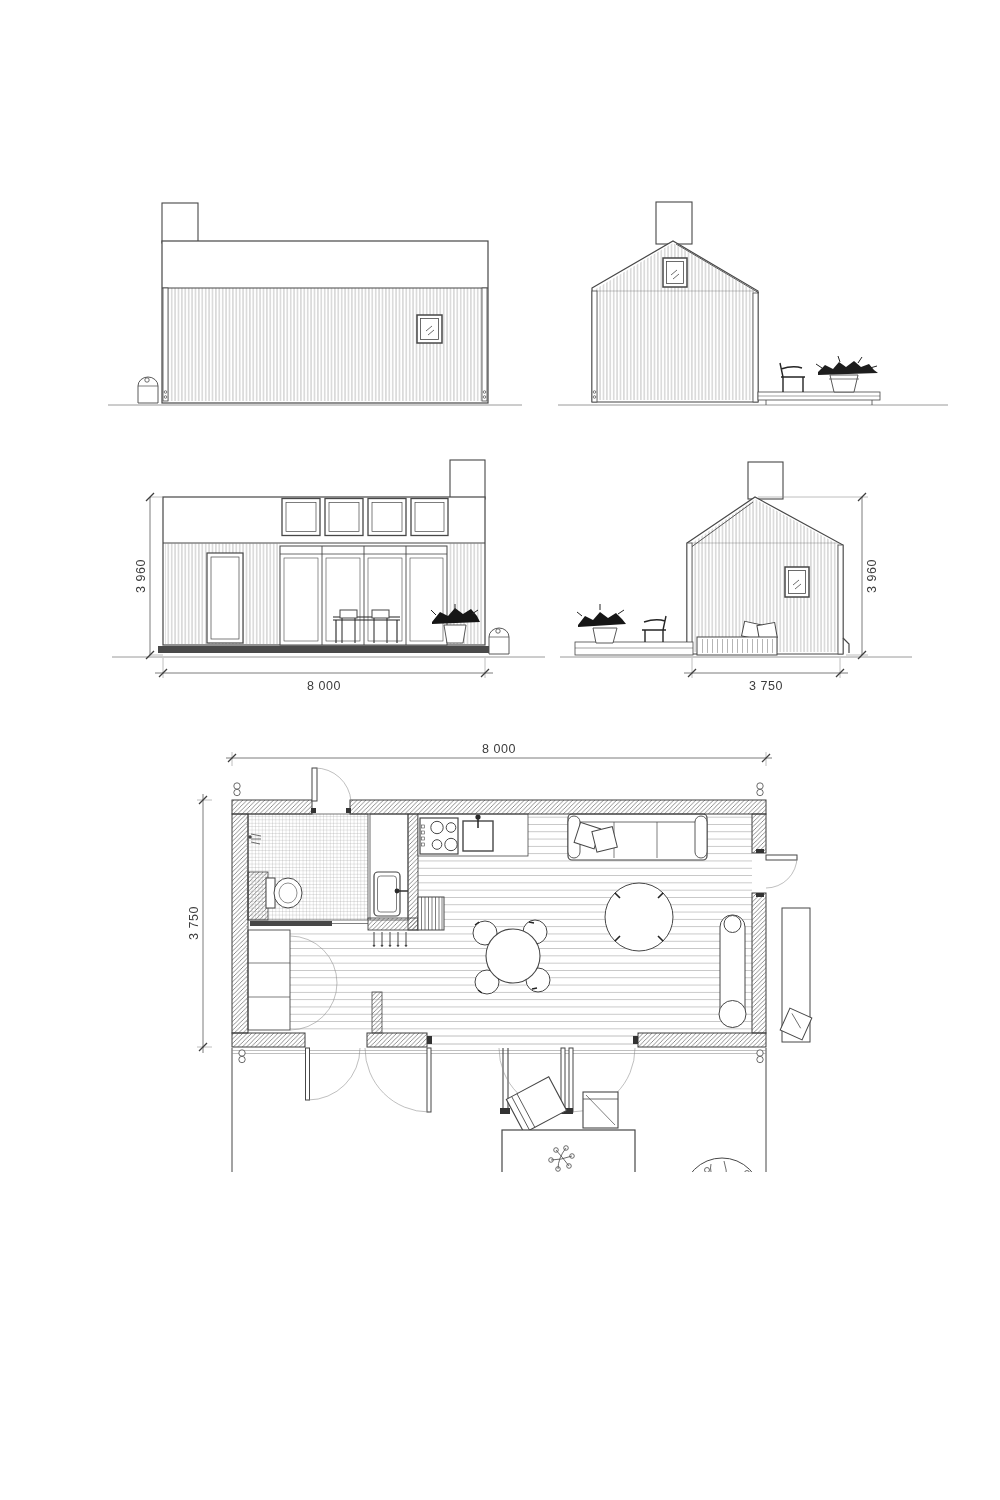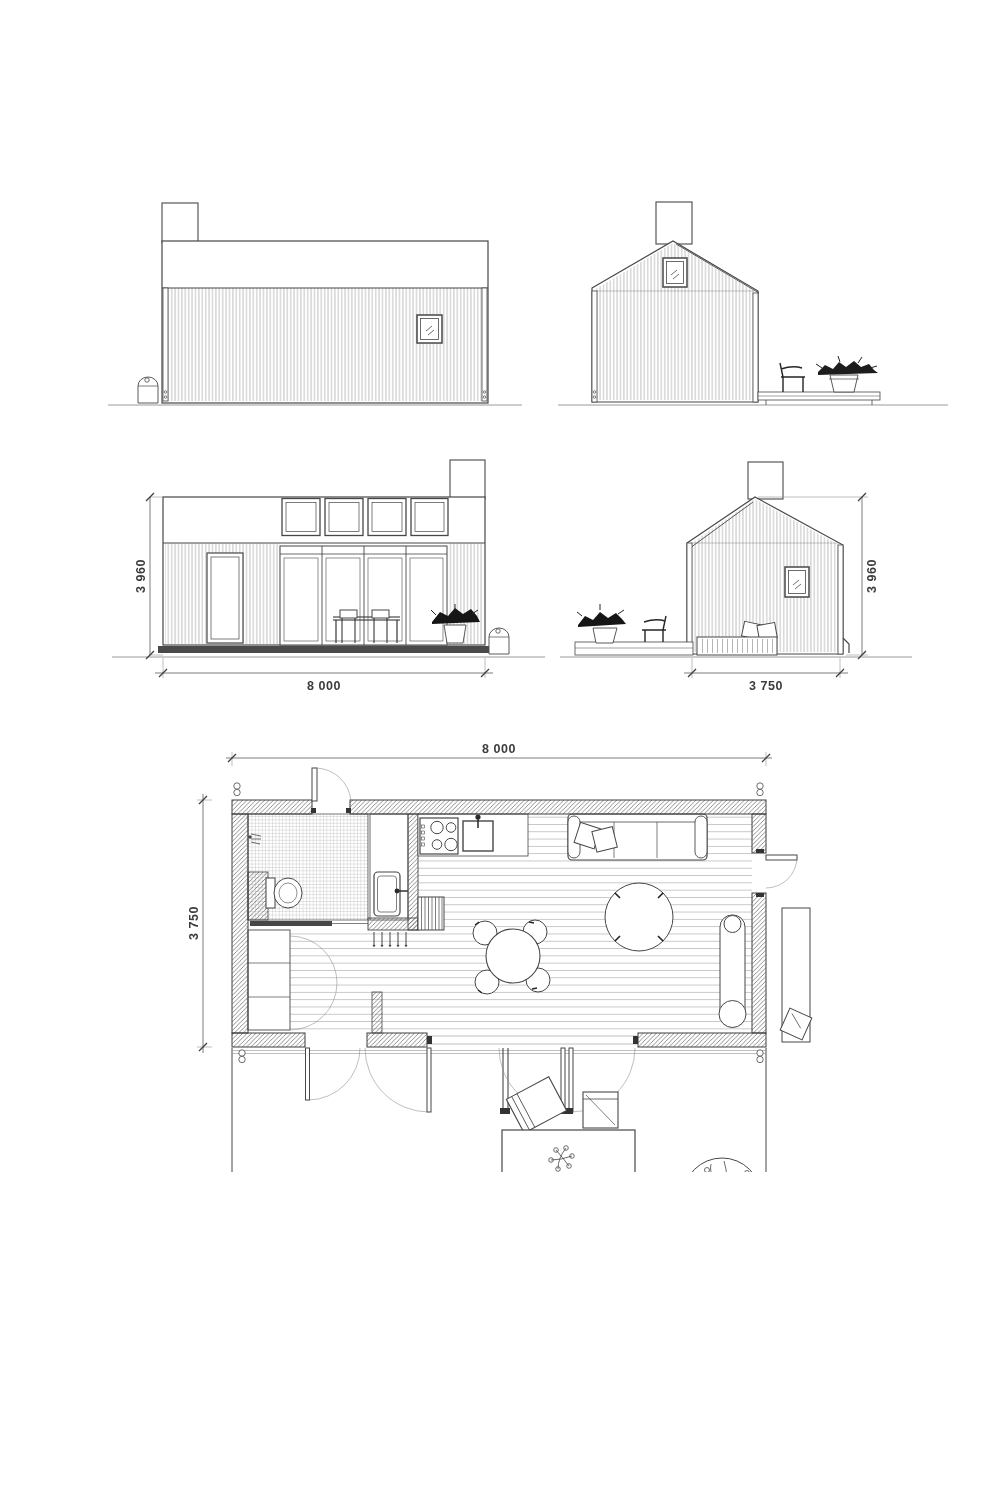--- a/index.html
+++ b/index.html
@@ -1,17 +1,17 @@
 <!DOCTYPE html>
 <html><head>
 <meta charset="utf-8">
 <style>
   html,body{margin:0;padding:0;background:#ffffff;}
   .sheet{position:relative;width:1000px;height:1172px;background:#ffffff;overflow:hidden;
-         font-family:"Liberation Sans", sans-serif;font-weight:bold;}
+         font-family:"Liberation Sans", sans-serif;}
   svg text{font-family:"Liberation Sans", sans-serif;font-size:12.5px;fill:#3c3c3c;letter-spacing:.5px;}
   .ln{stroke:#474747;fill:none;}
   .fw{fill:#ffffff;stroke:#474747;}
   .dk{stroke:#242424;fill:none;}
   .dim{stroke:#5a5a5a;stroke-width:.8;fill:none;}
   .ext{stroke:#8a8a8a;stroke-width:.55;fill:none;}
   .tick{stroke:#3e3e3e;stroke-width:1.2;}
   .ground{stroke:#9a9a9a;stroke-width:1;}
 </style>
 </head>

